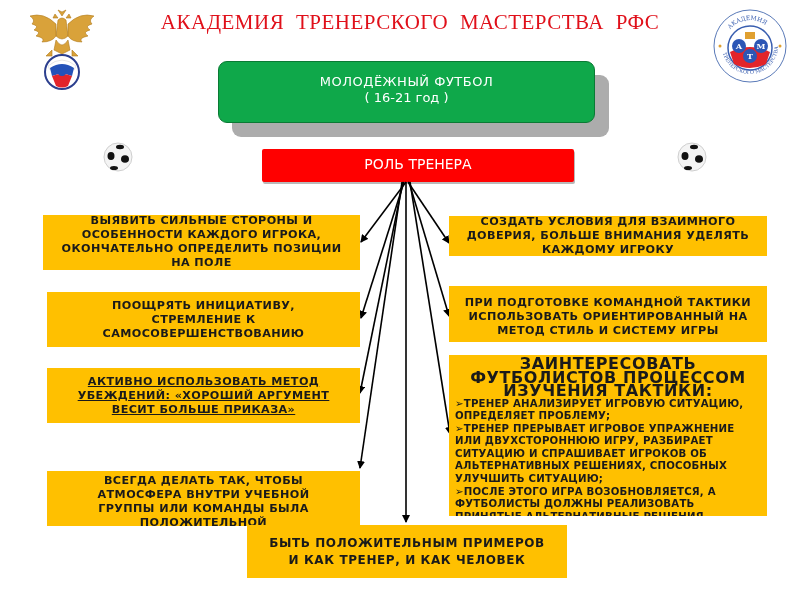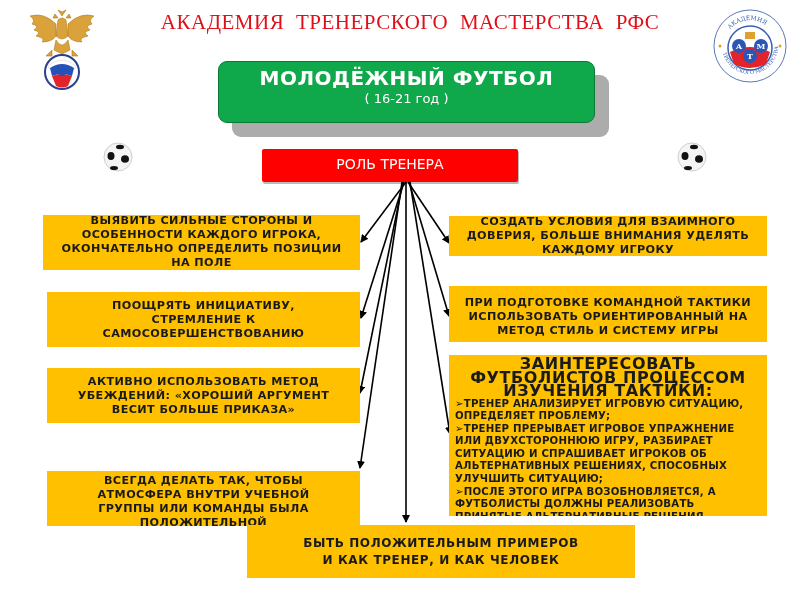--- a/index.html
+++ b/index.html
@@ -7,23 +7,23 @@
            font-family:"DejaVu Sans", sans-serif; }
     .abs { position:absolute; }
     .title { left:120px; top:10px; width:580px; text-align:center;
              font-family:"Liberation Serif", serif; font-weight:normal; font-size:21px;
              color:#e0101a; letter-spacing:0.5px; word-spacing:6px; }
     .logo-left { left:22px; top:6px; width:80px; height:86px; }
     .logo-right { left:712px; top:6px; width:76px; height:80px; }
     .shadow { left:232px; top:75px; width:377px; height:62px; background:#acacac; border-radius:9px; }
     .green { left:218px; top:61px; width:377px; height:62px; background:#0fa84a; border-radius:9px;
              border:1px solid #0a7a34; box-sizing:border-box; color:#fff; text-align:center; }
-    .green .h { font-weight:bold; font-size:20px; margin-top:4px; letter-spacing:0.5px; }
+    .green .h { font-weight:normal; font-size:13px; margin-top:12px; letter-spacing:0.5px; }
     .green .s { font-size:13px; margin-top:1px; }
-    .red { left:262px; top:149px; width:256px; height:33px; background:#ff0000; color:#fff;
+    .red { left:262px; top:149px; width:312px; height:33px; background:#ff0000; color:#fff;
            text-align:center; font-size:14px; line-height:30px; border-radius:2px;
            box-shadow:1px 2px 0 #b9b9b9; }
     .box { background:#ffc000; color:#1a1a1a; font-weight:bold; text-align:center;
            font-size:11.2px; line-height:14px; box-sizing:border-box; overflow:hidden;
            display:flex; align-items:center; justify-content:center; letter-spacing:0.4px; }
     .box span { display:block; }
     .tactic { display:block; text-align:left; padding:2px 6px 0 6px; font-size:10.2px; line-height:12.6px; }
     .tactic .th { text-align:center; font-size:16px; line-height:13.5px; display:block; letter-spacing:0.6px; }
     .tactic .li { display:block; letter-spacing:0.2px; }
     .ball { width:30px; height:30px; }
@@ -121,36 +121,36 @@
   </g>
 </svg>
 
 <div class="abs box" style="left:43px; top:215px; width:317px; height:55px;align-items:flex-end;">
   <span style="padding:0 14px; margin-top:-2px;">ВЫЯВИТЬ СИЛЬНЫЕ СТОРОНЫ И ОСОБЕННОСТИ КАЖДОГО ИГРОКА, ОКОНЧАТЕЛЬНО ОПРЕДЕЛИТЬ ПОЗИЦИИ НА ПОЛЕ</span>
 </div>
 <div class="abs box" style="left:47px; top:292px; width:313px; height:55px;">
   <span style="padding:0 30px;">ПООЩРЯТЬ ИНИЦИАТИВУ, СТРЕМЛЕНИЕ К САМОСОВЕРШЕНСТВОВАНИЮ</span>
 </div>
 <div class="abs box" style="left:47px; top:368px; width:313px; height:55px;">
-  <span style="padding:0 10px;">АКТИВНО ИСПОЛЬЗОВАТЬ МЕТОД УБЕЖДЕНИЙ: «ХОРОШИЙ АРГУМЕНТ ВЕСИТ БОЛЬШЕ ПРИКАЗА»</span>
+  <span style="padding:0 10px;text-decoration:underline;">АКТИВНО ИСПОЛЬЗОВАТЬ МЕТОД УБЕЖДЕНИЙ: «ХОРОШИЙ АРГУМЕНТ ВЕСИТ БОЛЬШЕ ПРИКАЗА»</span>
 </div>
 <div class="abs box" style="left:47px; top:443px; width:313px; height:55px;margin-top:28px;">
   <span style="padding:0 24px; margin-top:6px;">ВСЕГДА ДЕЛАТЬ ТАК, ЧТОБЫ АТМОСФЕРА ВНУТРИ УЧЕБНОЙ ГРУППЫ ИЛИ КОМАНДЫ БЫЛА ПОЛОЖИТЕЛЬНОЙ</span>
 </div>
 
 <div class="abs box" style="left:449px; top:216px; width:318px; height:40px;">
   <span style="padding:0 8px;">СОЗДАТЬ УСЛОВИЯ ДЛЯ ВЗАИМНОГО ДОВЕРИЯ, БОЛЬШЕ ВНИМАНИЯ УДЕЛЯТЬ КАЖДОМУ ИГРОКУ</span>
 </div>
 <div class="abs box" style="left:449px; top:286px; width:318px; height:56px;">
   <span style="padding:0 4px; margin-top:6px;">ПРИ ПОДГОТОВКЕ КОМАНДНОЙ ТАКТИКИ ИСПОЛЬЗОВАТЬ ОРИЕНТИРОВАННЫЙ НА МЕТОД СТИЛЬ И СИСТЕМУ ИГРЫ</span>
 </div>
 
 <div class="abs box tactic" style="left:449px; top:355px; width:318px; height:161px;">
   <span class="th">ЗАИНТЕРЕСОВАТЬ ФУТБОЛИСТОВ ПРОЦЕССОМ ИЗУЧЕНИЯ ТАКТИКИ:</span>
   <span class="li"><span style="display:inline;">➢</span><span style="display:inline;">ТРЕНЕР АНАЛИЗИРУЕТ ИГРОВУЮ СИТУАЦИЮ, ОПРЕДЕЛЯЕТ ПРОБЛЕМУ;</span></span>
   <span class="li"><span style="display:inline;">➢</span><span style="display:inline;">ТРЕНЕР ПРЕРЫВАЕТ ИГРОВОЕ УПРАЖНЕНИЕ ИЛИ ДВУХСТОРОННЮЮ ИГРУ, РАЗБИРАЕТ СИТУАЦИЮ И СПРАШИВАЕТ ИГРОКОВ ОБ АЛЬТЕРНАТИВНЫХ РЕШЕНИЯХ, СПОСОБНЫХ УЛУЧШИТЬ СИТУАЦИЮ;</span></span>
   <span class="li"><span style="display:inline;">➢</span><span style="display:inline;">ПОСЛЕ ЭТОГО ИГРА ВОЗОБНОВЛЯЕТСЯ, А ФУТБОЛИСТЫ ДОЛЖНЫ РЕАЛИЗОВАТЬ ПРИНЯТЫЕ АЛЬТЕРНАТИВНЫЕ РЕШЕНИЯ</span></span>
 </div>
 
-<div class="abs box" style="left:247px; top:525px; width:388px; height:53px; flex-direction:column; font-size:12px; line-height:17px; letter-spacing:0.6px;">
+<div class="abs box" style="left:247px; top:525px; width:320px; height:53px; flex-direction:column; font-size:12px; line-height:17px; letter-spacing:0.6px;">
   <span>БЫТЬ ПОЛОЖИТЕЛЬНЫМ ПРИМЕРОВ</span>
   <span>И КАК ТРЕНЕР, И КАК ЧЕЛОВЕК</span>
 </div>
 
 </body></html>

